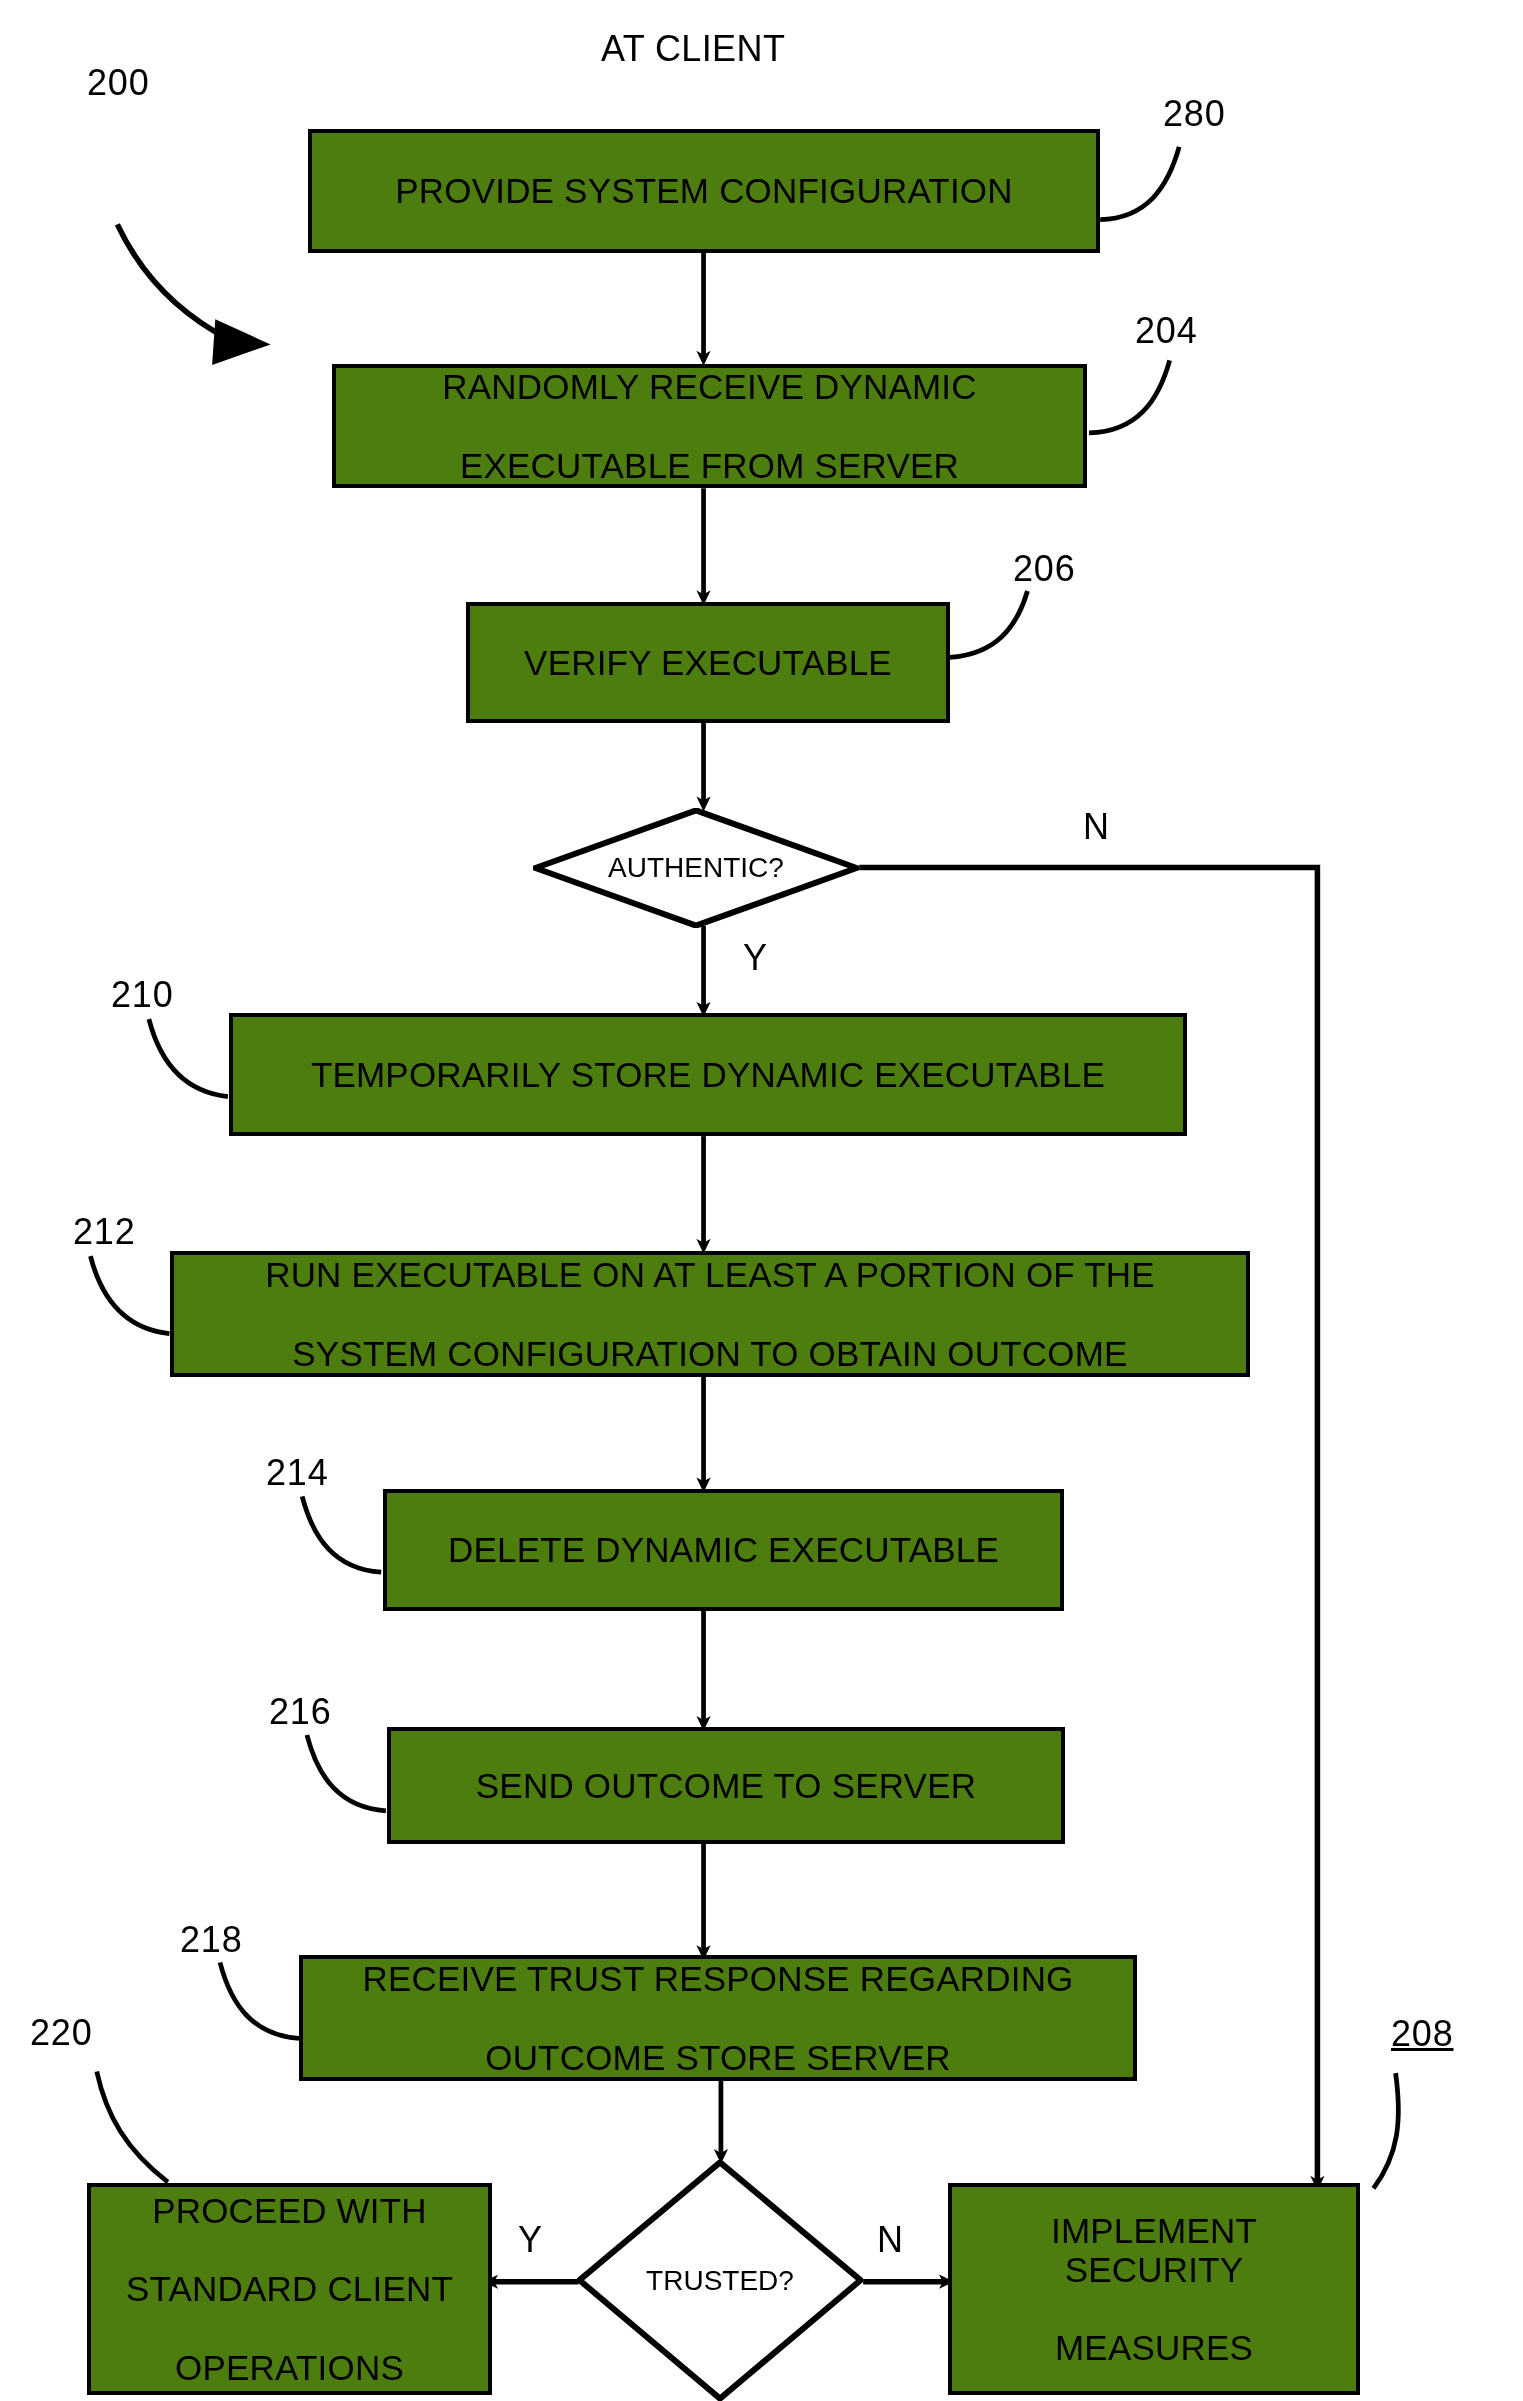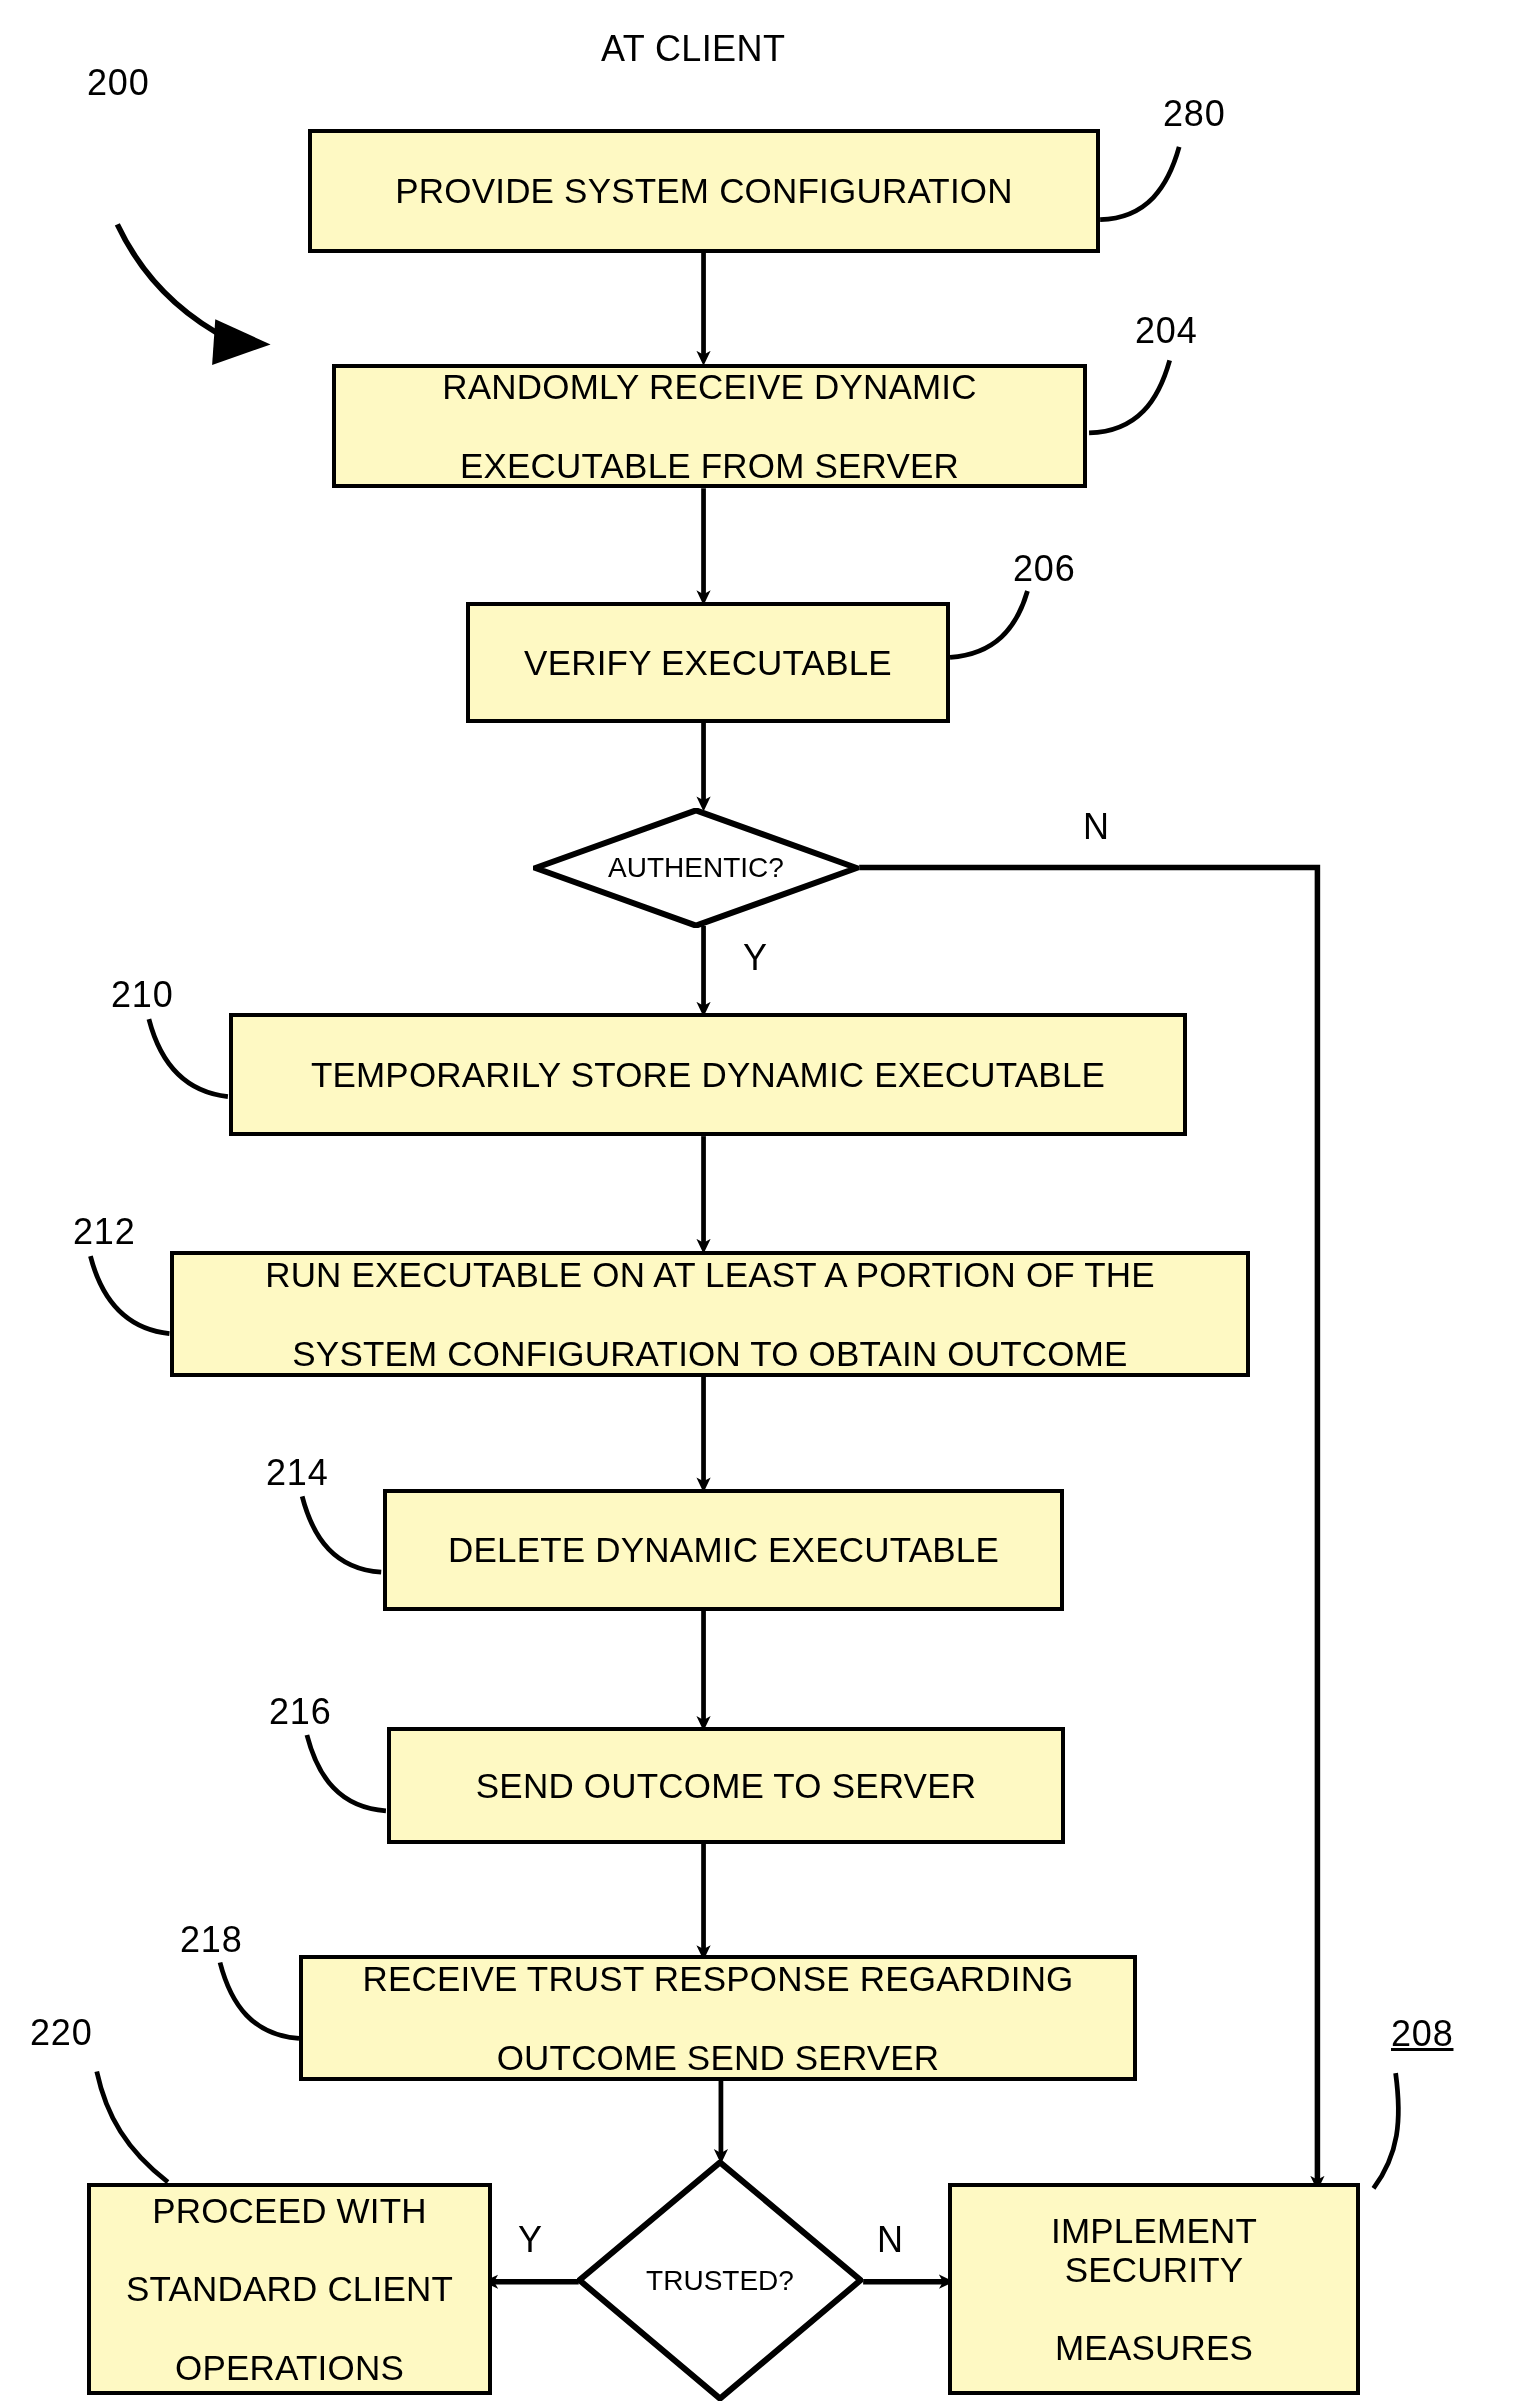--- a/index.html
+++ b/index.html
@@ -1,21 +1,21 @@
 <!DOCTYPE html>
 <html style="font-size:12.6px"><head>
 <meta charset="utf-8">
 <style>
   html,body{margin:0;padding:0;background:#ffffff;}
   body{width:1524px;height:2401px;position:relative;overflow:hidden;
        font-family:"Liberation Sans", sans-serif;color:#000;}
   #canvas{position:absolute;left:0;top:0;width:1524px;height:2401px;}
   svg#wires{position:absolute;left:0;top:0;width:1524px;height:2401px;pointer-events:none;}
 
-  .node{position:absolute;border:4px solid #000;background:#fef9c3;
+  .node{position:absolute;border:4px solid #000;background:#4d7c0f;
         display:flex;align-items:center;justify-content:center;text-align:center;
         box-sizing:border-box;line-height:1.12;letter-spacing:0.2px;
         font-size:35px;font-weight:400;}
   .node span{display:block;padding:0 8px;}
 
   .dia{position:absolute;display:flex;align-items:center;justify-content:center;
        text-align:center;box-sizing:border-box;}
   .dia .lbl{position:relative;z-index:2;font-size:28px;white-space:nowrap;}
   .dia svg{position:absolute;left:0;top:0;width:100%;height:100%;z-index:1;}
 
@@ -136,21 +136,21 @@
     <span>DELETE DYNAMIC EXECUTABLE</span>
   </div>
 
   <div class="node" style="left:387px;top:1727px;width:678px;height:117px;">
     <span>SEND OUTCOME TO SERVER</span>
   </div>
 
   <div class="node" style="left:299px;top:1955px;width:838px;height:126px;">
     <span>
       <span>RECEIVE TRUST RESPONSE REGARDING</span><br>
-      <span>OUTCOME SEND SERVER</span>
+      <span>OUTCOME STORE SERVER</span>
     </span>
   </div>
 
   <div class="dia" style="left:577px;top:2160px;width:286px;height:241px;">
     <svg viewBox="0 0 362 305" preserveAspectRatio="none">
       <polygon points="181,3 359,152 181,302 3,152" fill="#fff" stroke="#000" stroke-width="6" vector-effect="non-scaling-stroke"></polygon>
     </svg>
     <div class="lbl">TRUSTED?</div>
   </div>
 

